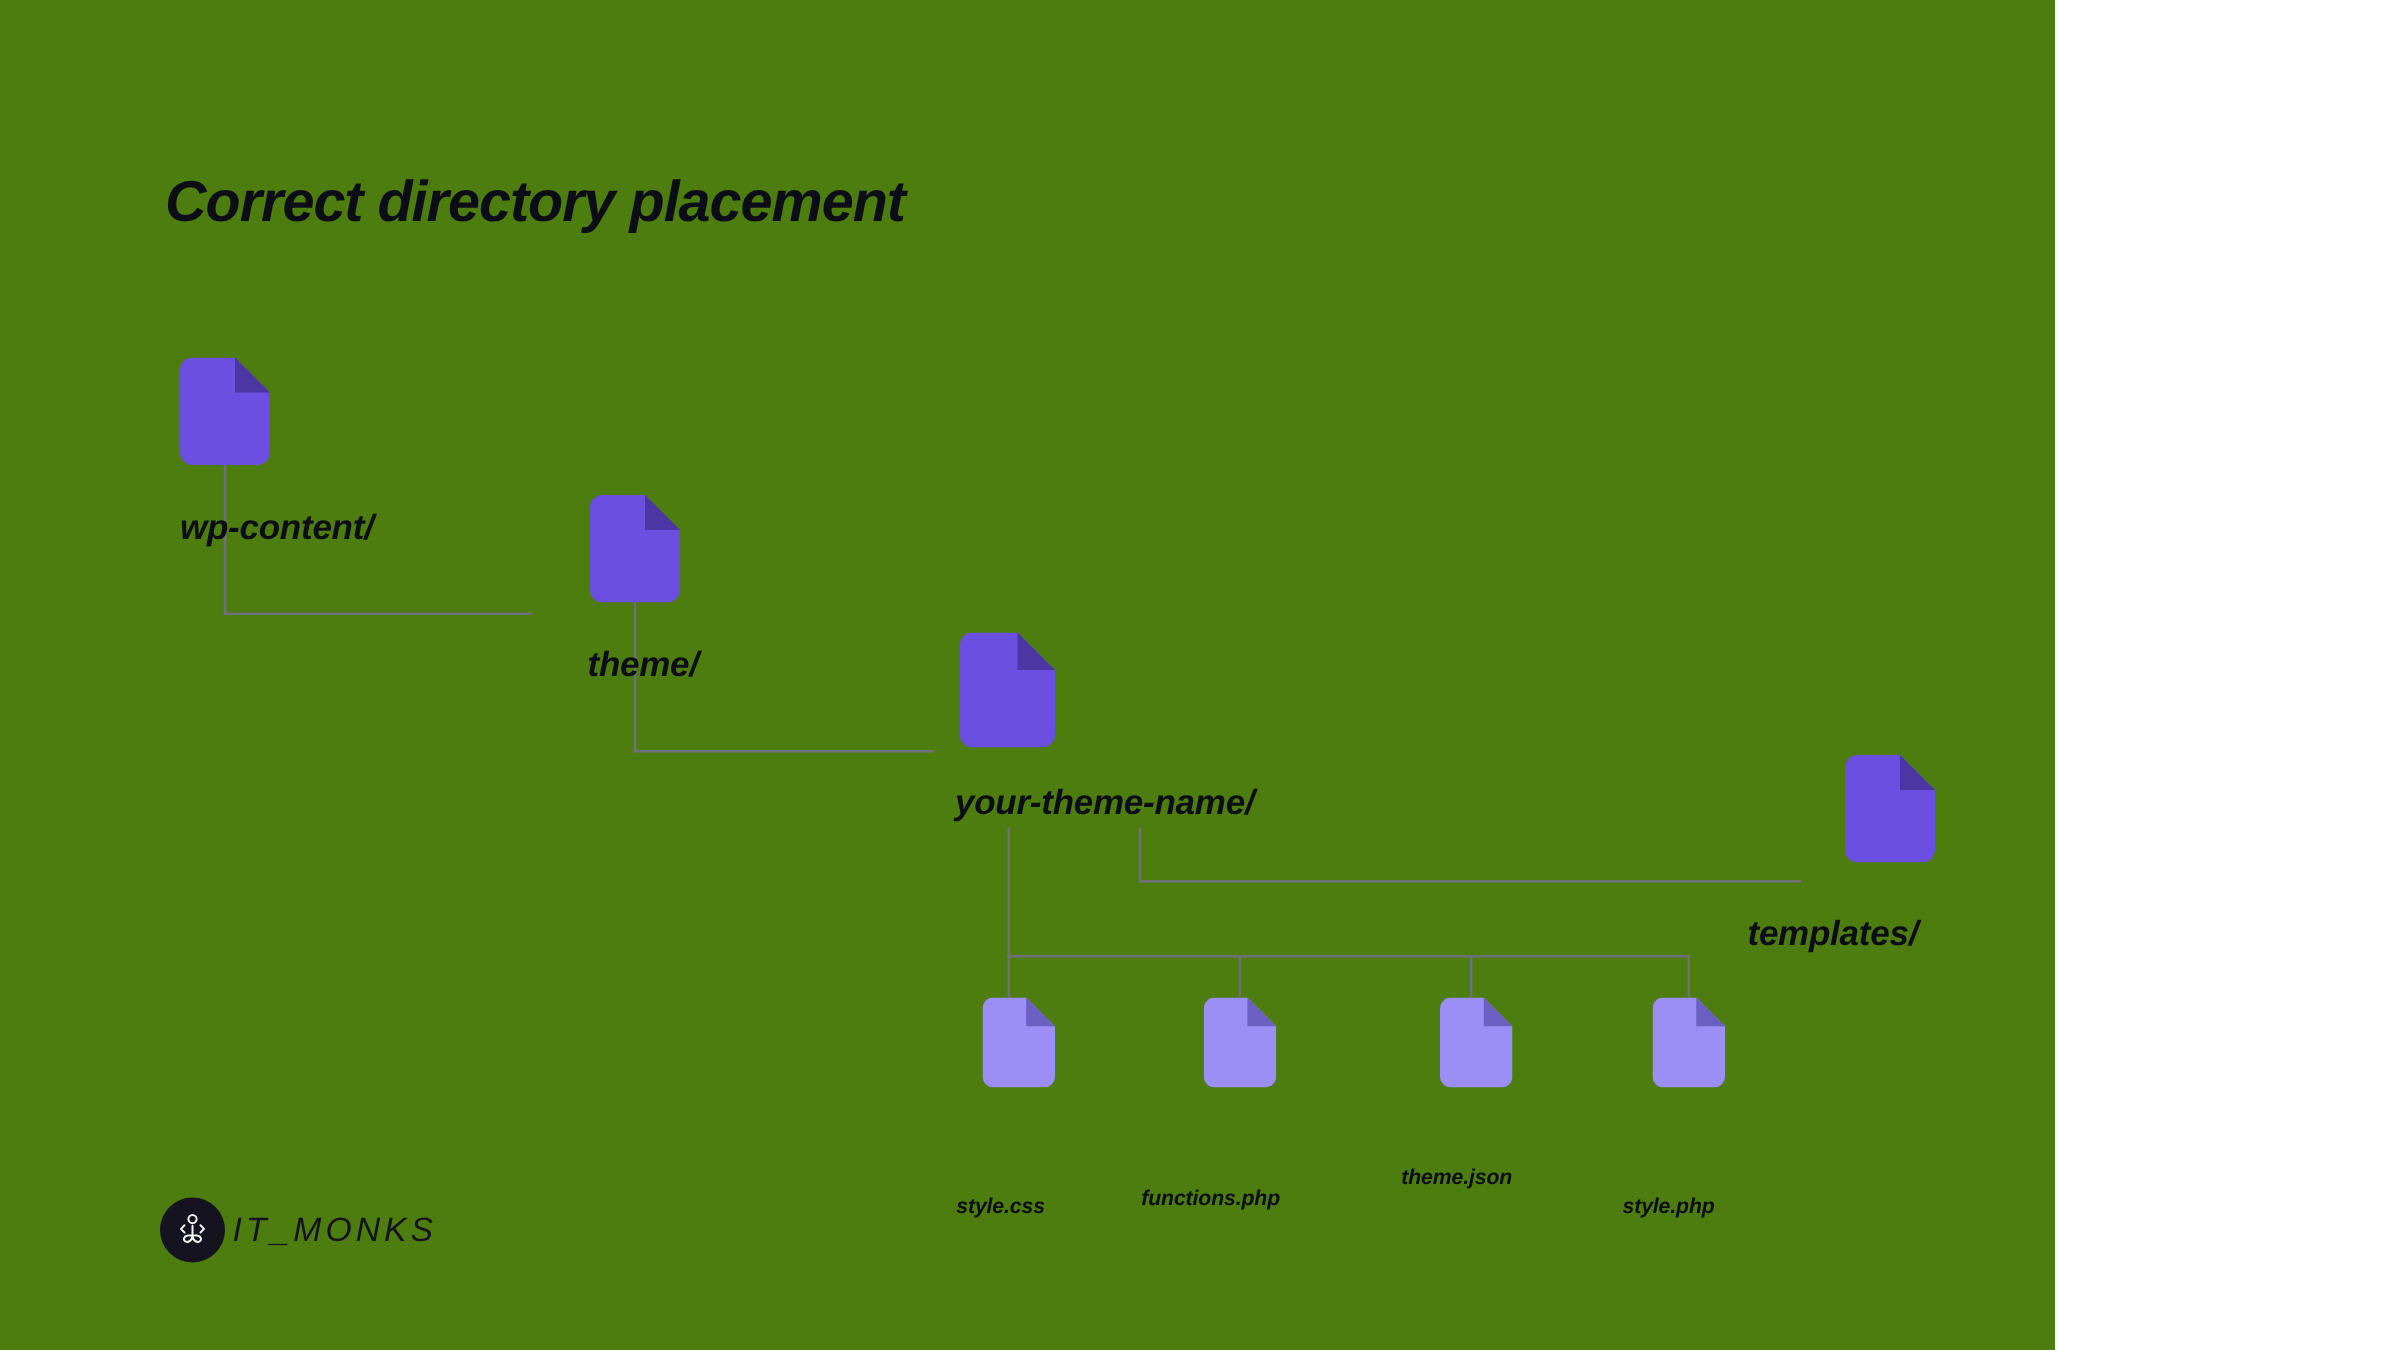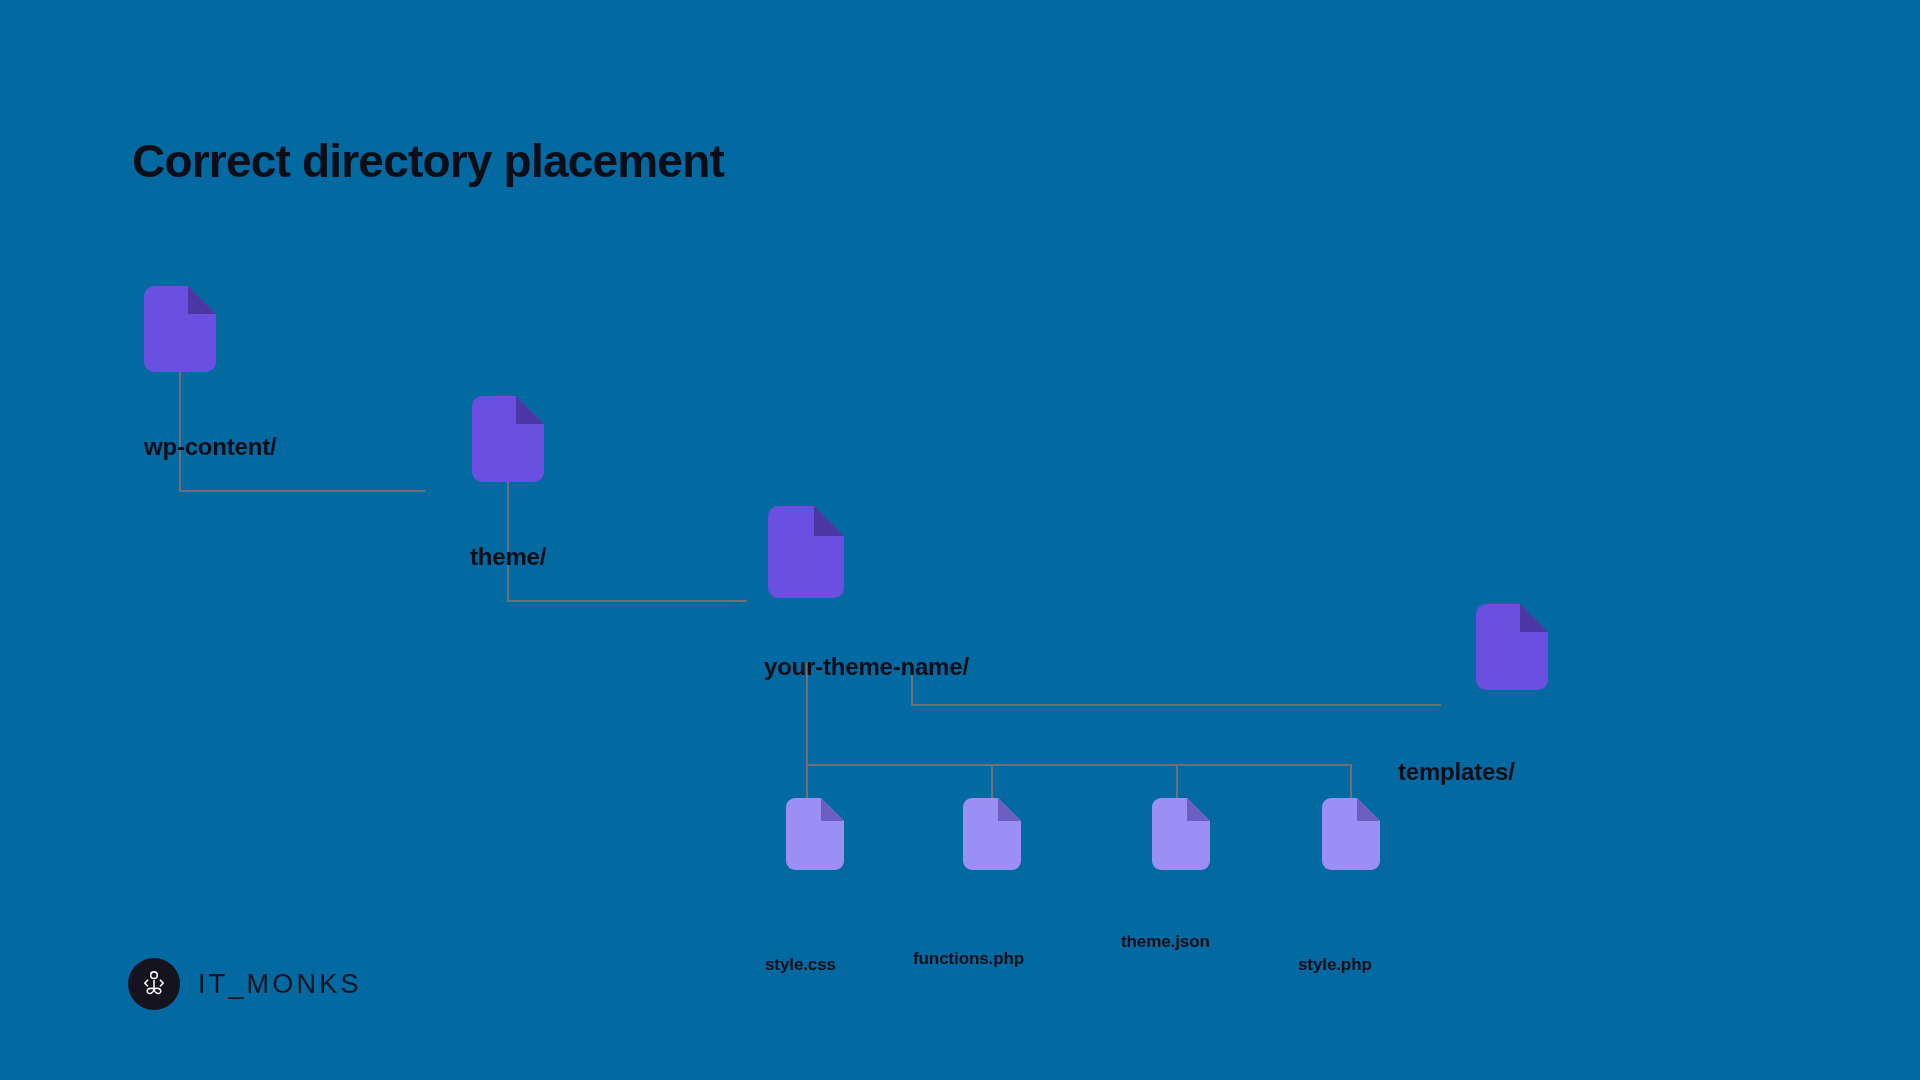--- a/index.html
+++ b/index.html
@@ -7,23 +7,24 @@
     padding: 0;
   }
   body {
     width: 1920px;
     height: 1080px;
     overflow: hidden;
     font-family: "Liberation Sans", sans-serif;
   }
   #canvas {
     position: relative;
-    width: 1920px;
+    width: 1644px;
     height: 1080px;
-    background: #0369a1;
+    background: #4d7c0f;
+    font-style: italic;
   }
 
   
   #page-title {
     position: absolute;
     left: 132px;
     top: 138px;
     font-size: 46px;
     font-weight: 700;
     letter-spacing: -0.8px;
@@ -40,39 +41,39 @@
   }
   .file-icon svg { display: block; }
 
   .node-label {
     position: absolute;
     white-space: nowrap;
     font-weight: 700;
     color: #0d0d18;
     line-height: 1;
   }
-  .label-dir  { font-size: 24px; letter-spacing: -0.2px; margin-top: 27px; }
+  .label-dir  { font-size: 28px; letter-spacing: -0.2px; }
   .label-file { font-size: 17px; letter-spacing: -0.1px; margin-top: 39px; }
 
   
   .conn {
     position: absolute;
     background: #6e7278;
   }
   .conn-v { width: 2px; }
   .conn-h { height: 2px; }
 
   
   #logo-wrap {
     position: absolute;
     left: 128px;
     top: 958px;
     display: flex;
     align-items: center;
-    gap: 18px;
+    gap: 6px;
   }
   #logo-mark {
     width: 52px;
     height: 52px;
     border-radius: 50%;
     background: #15131f;
     display: flex;
     align-items: center;
     justify-content: center;
     flex: none;

